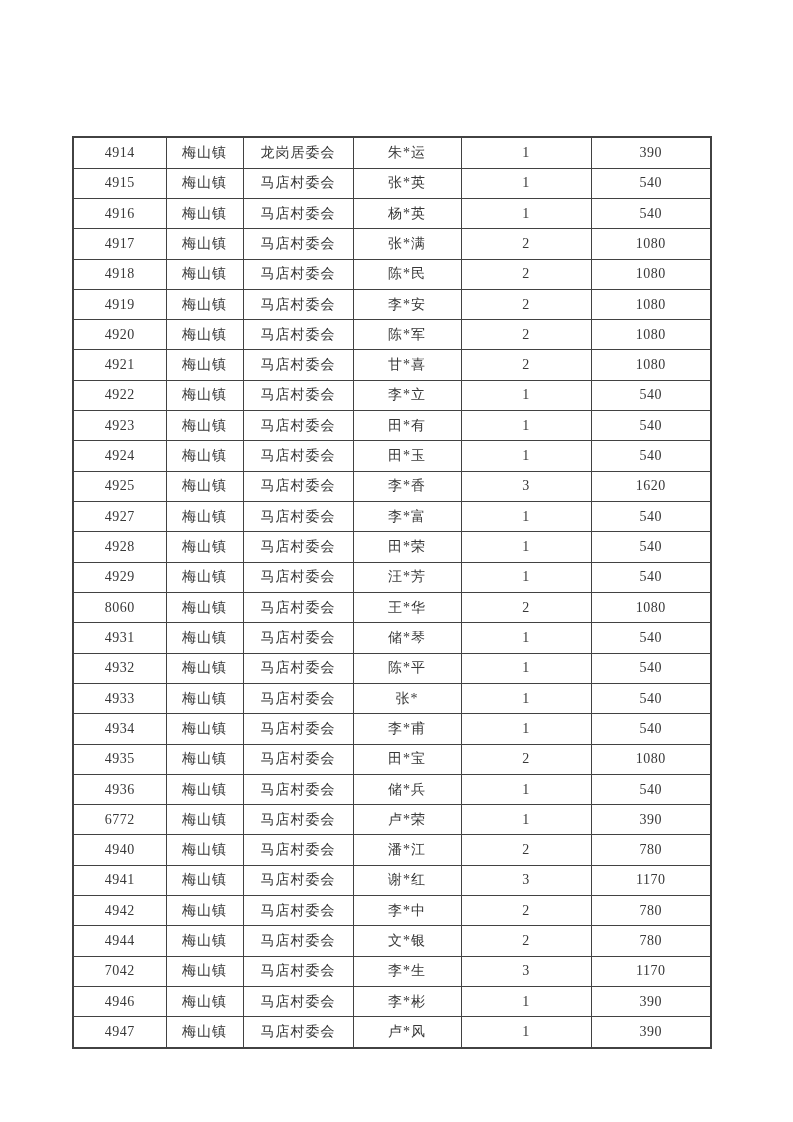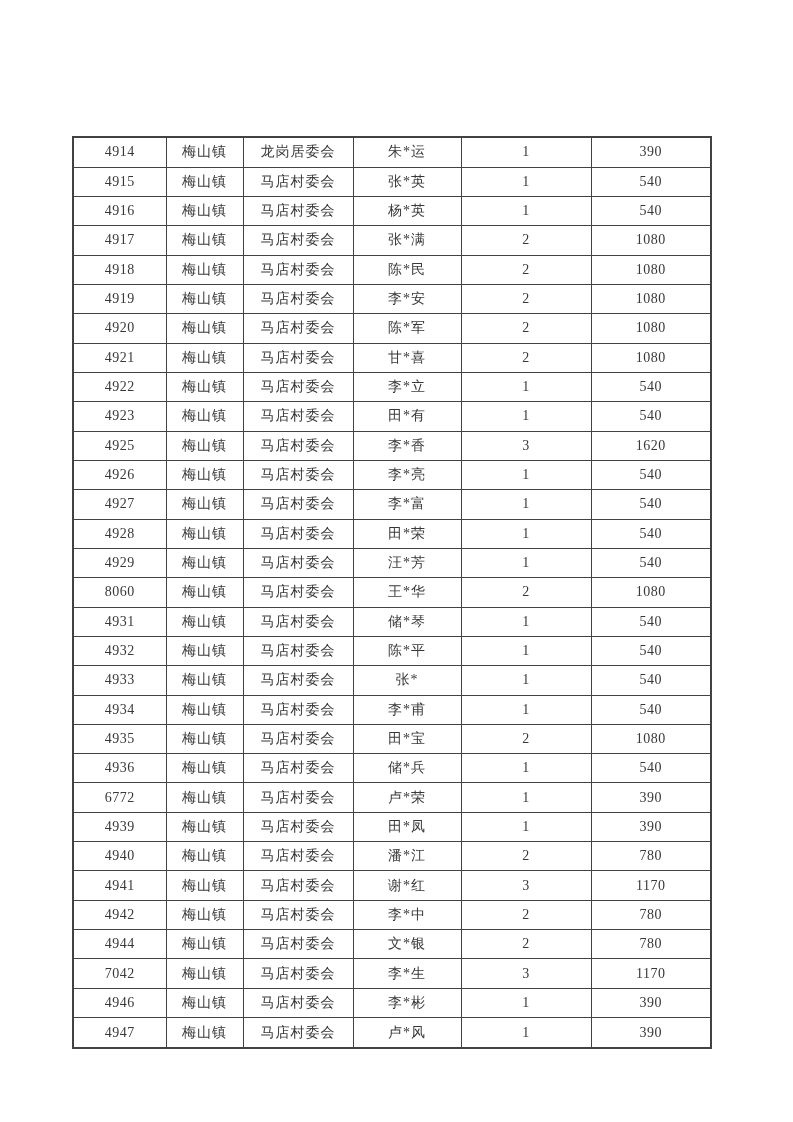--- a/index.html
+++ b/index.html
@@ -136,36 +136,36 @@
         </tr>
         <tr>
           <td class="num">4923</td>
           <td>梅山镇</td>
           <td>马店村委会</td>
           <td>田*有</td>
           <td class="num">1</td>
           <td class="num">540</td>
         </tr>
         <tr>
+          <td class="num">4924</td>
+          <td>梅山镇</td>
+          <td>马店村委会</td>
+          <td>田*玉</td>
+          <td class="num">1</td>
+          <td class="num">540</td>
+        </tr>
+        <tr>
           <td class="num">4925</td>
           <td>梅山镇</td>
           <td>马店村委会</td>
           <td>李*香</td>
           <td class="num">3</td>
           <td class="num">1620</td>
         </tr>
         <tr>
-          <td class="num">4926</td>
-          <td>梅山镇</td>
-          <td>马店村委会</td>
-          <td>李*亮</td>
-          <td class="num">1</td>
-          <td class="num">540</td>
-        </tr>
-        <tr>
           <td class="num">4927</td>
           <td>梅山镇</td>
           <td>马店村委会</td>
           <td>李*富</td>
           <td class="num">1</td>
           <td class="num">540</td>
         </tr>
         <tr>
           <td class="num">4928</td>
           <td>梅山镇</td>
@@ -236,28 +236,20 @@
           <td>马店村委会</td>
           <td>储*兵</td>
           <td class="num">1</td>
           <td class="num">540</td>
         </tr>
         <tr>
           <td class="num">6772</td>
           <td>梅山镇</td>
           <td>马店村委会</td>
           <td>卢*荣</td>
-          <td class="num">1</td>
-          <td class="num">390</td>
-        </tr>
-        <tr>
-          <td class="num">4939</td>
-          <td>梅山镇</td>
-          <td>马店村委会</td>
-          <td>田*凤</td>
           <td class="num">1</td>
           <td class="num">390</td>
         </tr>
         <tr>
           <td class="num">4940</td>
           <td>梅山镇</td>
           <td>马店村委会</td>
           <td>潘*江</td>
           <td class="num">2</td>
           <td class="num">780</td>

